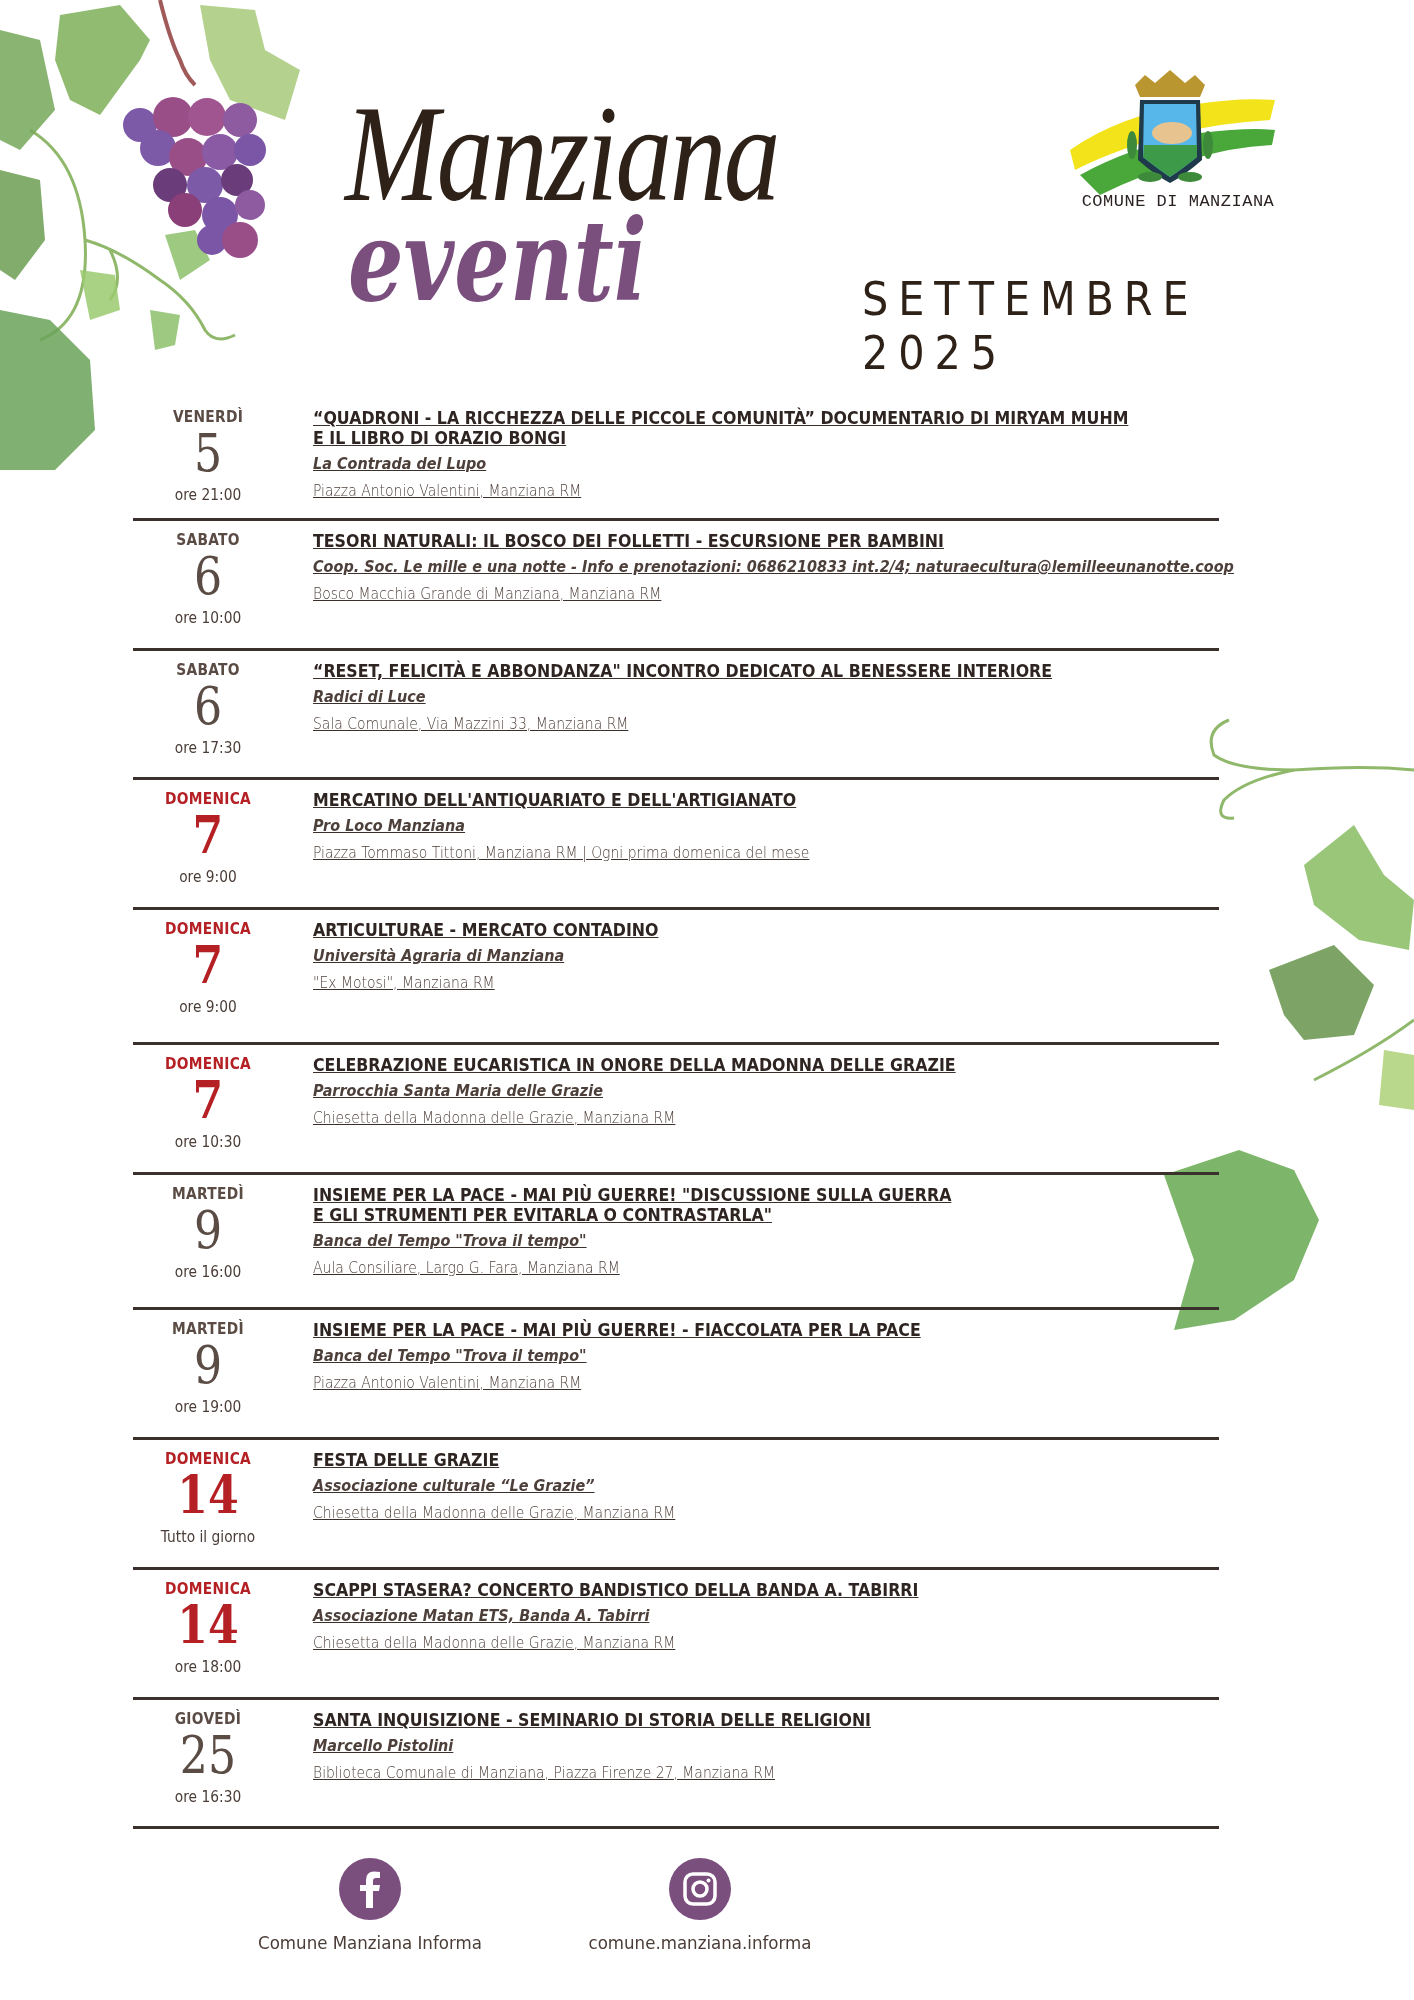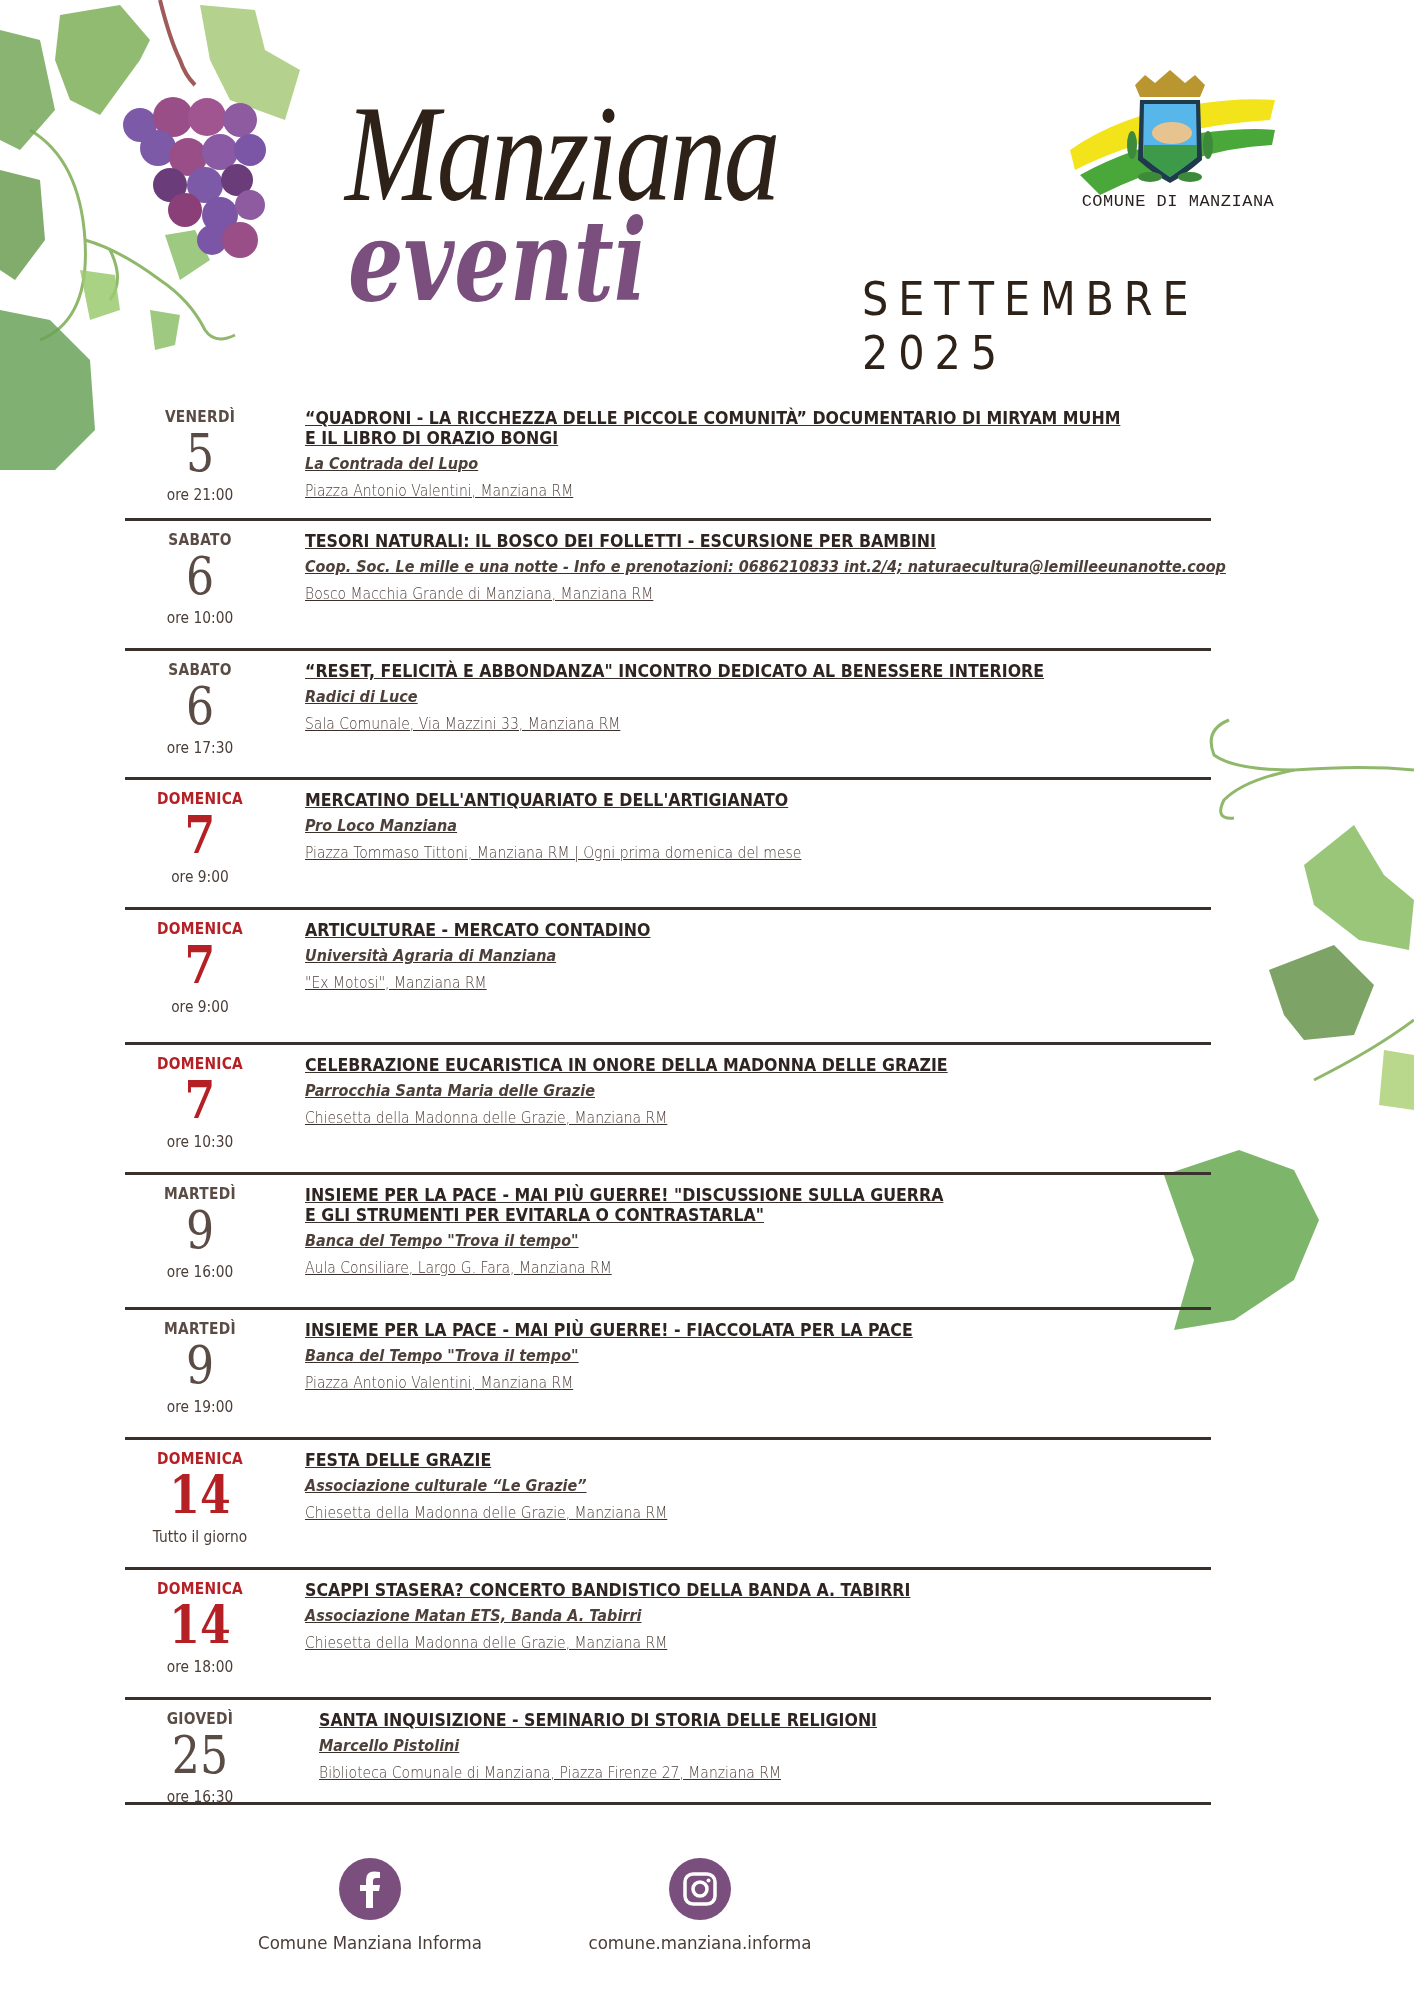--- a/index.html
+++ b/index.html
@@ -13,21 +13,21 @@
 
   
   .title-main { position: absolute; left: 345px; top: 85px; font-family: "Liberation Serif", serif; font-style: italic; font-size: 138px; line-height: 1; color: #2e2118; letter-spacing: -3px; transform: scaleX(0.82); transform-origin: left top; font-weight: normal; }
   .title-sub { position: absolute; left: 348px; top: 205px; font-family: "DejaVu Serif", serif; font-style: italic; font-weight: bold; font-size: 112px; line-height: 1; color: #7a4f7e; transform: scaleX(0.78); transform-origin: left top; }
   .month { position: absolute; left: 862px; top: 272px; font-family: "DejaVu Sans", sans-serif; font-size: 46px; letter-spacing: 11px; color: #2e2118; font-weight: normal; transform: scaleX(0.9); transform-origin: left top; }
 
   .logo { position: absolute; left: 1060px; top: 65px; width: 220px; height: 130px; }
   .logo-text { position: absolute; left: 1058px; top: 192px; width: 240px; text-align: center; font-family: Liberation Mono, monospace; font-size: 17px; letter-spacing: 0.5px; color: #2a2220; }
 
   
-  .events { position: absolute; left: 125px; top: 398px; width: 1086px; }
+  .events { position: absolute; left: 133px; top: 398px; width: 1086px; }
   .event { position: relative; display: flex; border-bottom: 3px solid #3a302c; }
   .date-col { width: 150px; flex: none; text-align: center; padding-top: 10px; }
   .day { font-family: "DejaVu Sans", sans-serif; font-weight: bold; font-size: 15px; letter-spacing: 0.3px; color: #5a4b44; line-height: 18px; transform: scaleX(0.92); }
   .num { font-family: "DejaVu Serif", serif; font-size: 52px; line-height: 50px; color: #5a4b44; margin-top: 2px; transform: scaleX(0.85); }
   .time { font-family: "DejaVu Sans", sans-serif; font-size: 15px; color: #4a3d37; line-height: 18px; margin-top: 8px; transform: scaleX(0.92); }
   .event.sunday .day, .event.sunday .num { color: #b52025; }
   .event.sunday .num { font-weight: bold; }
   .info-col { padding-left: 30px; padding-top: 10px; flex: 1; text-decoration: underline; }
   .ev-title { font-family: "DejaVu Sans", sans-serif; font-weight: bold; font-size: 17px; line-height: 20px; color: #2e2421; transform: scaleX(0.93); transform-origin: left; white-space: nowrap; }
   .ev-org { font-family: "DejaVu Sans", sans-serif; font-weight: bold; font-style: italic; font-size: 15.5px; line-height: 20px; color: #4d3f39; margin-top: 6px; transform: scaleX(0.93); transform-origin: left; white-space: nowrap; }
@@ -230,21 +230,21 @@
         <div class="day">DOMENICA</div>
         <div class="num">14</div>
         <div class="time">ore 18:00</div>
       </div>
       <div class="info-col">
         <div class="ev-title">SCAPPI STASERA? CONCERTO BANDISTICO DELLA BANDA A. TABIRRI</div>
         <div class="ev-org">Associazione Matan ETS, Banda A. Tabirri</div>
         <div class="ev-venue">Chiesetta della Madonna delle Grazie, Manziana RM</div>
       </div>
     </div>
-    <div class="event" style="height: 105px; gap: 14px;">
+    <div class="event" style="height: 129px;">
       <div class="date-col">
         <div class="day">GIOVEDÌ</div>
         <div class="num">25</div>
         <div class="time">ore 16:30</div>
       </div>
       <div class="info-col">
         <div class="ev-title">SANTA INQUISIZIONE - SEMINARIO DI STORIA DELLE RELIGIONI</div>
         <div class="ev-org">Marcello Pistolini</div>
         <div class="ev-venue">Biblioteca Comunale di Manziana, Piazza Firenze 27, Manziana RM</div>
       </div>

